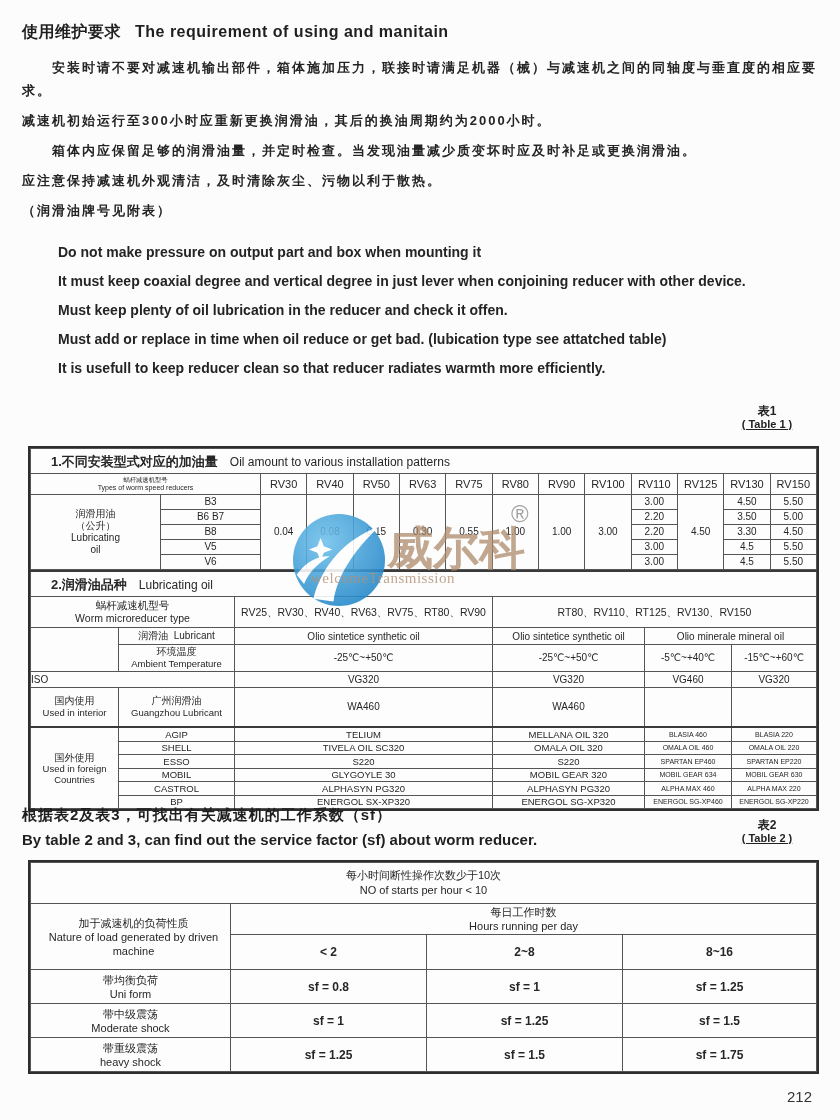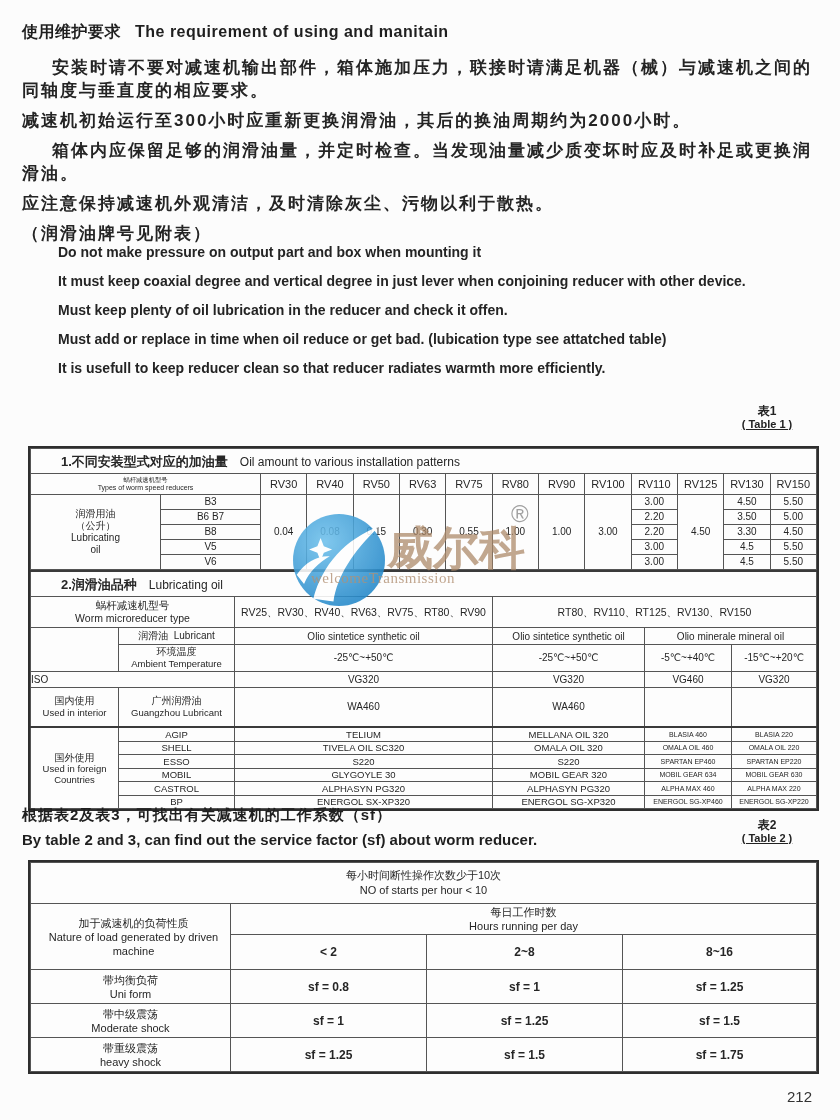--- a/index.html
+++ b/index.html
@@ -5,38 +5,38 @@
   html,body{margin:0;padding:0;}
   body{
     width:840px;height:1120px;position:relative;overflow:hidden;
     background:#fcfcfc;color:#1f1f1f;
     font-family:"Liberation Sans","DejaVu Sans",sans-serif;
   }
   
   .page-title{position:absolute;top:22px;left:22px;font-size:16px;font-weight:bold;letter-spacing:.5px;}
   .page-title .en{margin-left:14px;}
   .zh-block{position:absolute;top:56px;left:22px;width:800px;}
-  .zh-block p{margin:0 0 7px 0;font-size:17px;font-weight:bold;line-height:23px;letter-spacing:2px;color:#242424;}
+  .zh-block p{margin:0 0 7px 0;font-size:13px;font-weight:bold;line-height:23px;letter-spacing:2px;color:#242424;}
   .zh-block p.ind{text-indent:30px;}
   .en-block{position:absolute;top:242px;left:22px;width:790px;}
   .en-block p{margin:0 0 8px 0;font-size:14px;font-weight:bold;line-height:21px;text-indent:36px;color:#242424;}
   .tbl-tag{position:absolute;width:90px;text-align:center;font-weight:bold;color:#222;}
   .tbl-tag .zh{font-size:12px;display:block;line-height:14px;}
   .tbl-tag .en{font-size:11px;display:block;line-height:13px;text-decoration:underline;}
   #tag1{right:28px;top:404px;}
   #tag2{right:28px;top:818px;}
   .sf-heading{position:absolute;top:806px;left:22px;width:720px;}
   .sf-heading .zh{font-size:15px;font-weight:bold;letter-spacing:1px;display:block;margin-bottom:6px;}
   .sf-heading .en{font-size:15px;font-weight:bold;display:block;}
   .page-num{position:absolute;right:28px;top:1088px;font-size:15px;color:#333;}
   
   .wrap{position:absolute;left:28px;top:446px;width:787px;border:2px solid #2e2e2e;background:#fdfdfd;}
   table{width:100%;border-collapse:collapse;table-layout:fixed;}
   td{border:1px solid #555;text-align:center;vertical-align:middle;padding:0;color:#262626;overflow:hidden;}
-  .sec td{height:24px;text-align:left;padding-left:30px;}
+  .sec td{height:24px;text-align:left;padding-left:20px;}
   .sec .zh{font-size:13px;font-weight:bold;}
   .sec .en{font-size:12px;margin-left:12px;}
   .t1 .hdr td{height:20px;font-size:11px;}
   .t1 .dr td{height:14px;font-size:10px;line-height:12px;}
   .corner div{line-height:8px;}
   .cz{font-size:7px;transform:scale(.9);}
   .ce{font-size:7px;}
   .leftLbl{font-size:10px;line-height:11.5px;}
   .t2 .mhdr td{height:30px;font-size:10.5px;line-height:13px;}
   .t2 .lub td{height:16px;font-size:10px;}
@@ -210,21 +210,21 @@
       <td colspan="2">Olio minerale mineral oil</td>
     </tr>
     <tr class="amb">
       <td>
             <div>环境温度</div>
             <div class="smEn">Ambient Temperature</div>
           </td>
       <td>-25℃~+50℃</td>
       <td>-25℃~+50℃</td>
       <td>-5℃~+40℃</td>
-      <td>-15℃~+20℃</td>
+      <td>-15℃~+60℃</td>
     </tr>
     <tr class="iso">
       <td colspan="2" class="lbl">ISO</td>
       <td>VG320</td>
       <td>VG320</td>
       <td>VG460</td>
       <td>VG320</td>
     </tr>
     <tr class="dom">
       <td>

